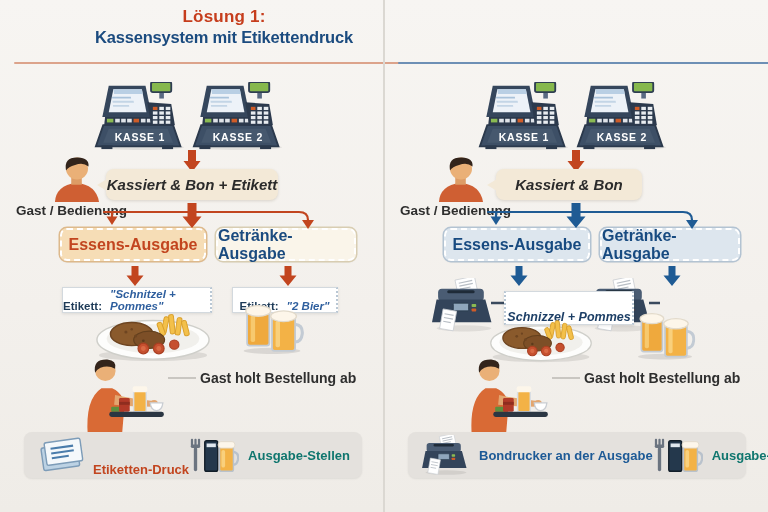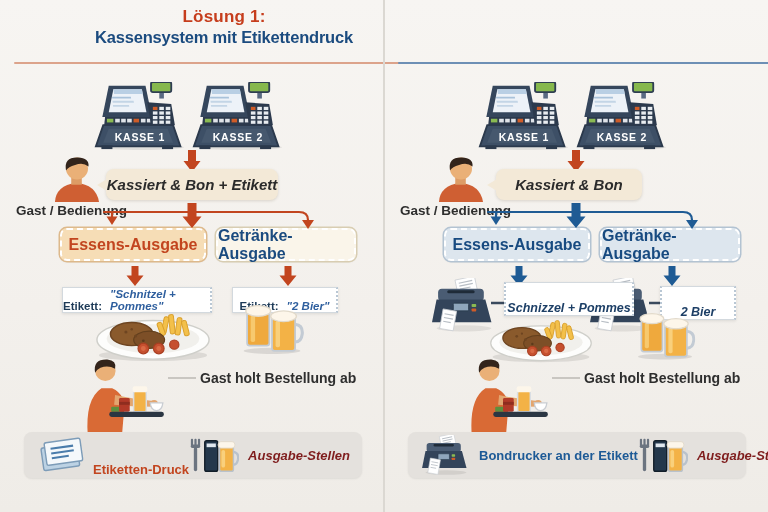--- a/index.html
+++ b/index.html
@@ -50,21 +50,21 @@
   .station--bluebox{background:#dde6ee;box-shadow:0 0 0 1.5px #b3c3d2,0 1px 2px rgba(0,0,0,.12);color:#174a80;}
 
   .card{position:absolute;background:#fff;border:1px solid #d3d9de;box-shadow:0 1px 3px rgba(0,0,0,.10);
       display:flex;align-items:flex-end;justify-content:center;gap:8px;font-weight:bold;z-index:2;box-sizing:border-box;}
   .card .prefix{color:#1d3a57;}
   .card .value{color:#2f5f9e;font-style:italic;}
   .panel--left .card{height:26px;font-size:11.5px;border-right:2px dotted #b9c7d4;}
   .panel--left .card--food{left:62px;top:287px;width:150px;}
   .panel--left .card--drink{left:232px;top:287px;width:106px;}
   .panel--right .card{height:34px;font-size:12.5px;border-left:2px dotted #b9c7d4;border-right:2px dotted #b9c7d4;}
-  .panel--right .card--food{left:120px;top:282px;width:130px;}
+  .panel--right .card--food{left:120px;top:291px;width:130px;}
   .panel--right .card--drink{left:276px;top:286px;width:76px;}
   .panel--right .card .value{color:#1d3f66;}
 
   .printer{position:absolute;top:278px;width:64px;height:55px;z-index:1;}
   .printer--food{left:48px;}
   .printer--drink{left:206px;}
 
   .plate{position:absolute;z-index:3;}
   .panel--left .plate{left:90px;top:305px;width:126px;height:58px;}
   .panel--right .plate{left:102px;top:312px;width:110px;height:52px;}
@@ -75,21 +75,21 @@
   .carrier{position:absolute;left:68px;top:358px;width:102px;height:78px;}
   .pickup-label{position:absolute;left:200px;top:370px;font-size:14px;font-weight:bold;color:#2e2e2e;}
 
   .legend{position:absolute;left:24px;top:432px;width:338px;height:46px;background:#e4e1dd;
       border-radius:8px;box-shadow:0 1px 2px rgba(0,0,0,.08);display:flex;align-items:center;
       justify-content:space-between;padding:0 14px;box-sizing:border-box;}
   .legend-group{display:flex;align-items:center;gap:9px;}
   .legend-label{font-size:13px;font-weight:bold;white-space:nowrap;}
   .legend-label--red{color:#c2451f;margin-top:28px;}
   .legend-label--blue{color:#1d5a96;}
-  .legend-label--dark{color:#7f1d1d;font-style:italic;}
+  .legend-label--dark{color:#0f766e;}
   .legend-sep{width:1.5px;height:24px;background:#c6c3be;}
 
   .flow{position:absolute;inset:0;width:384px;height:512px;pointer-events:none;z-index:1;}
   svg{display:block;}
 </style>
 </head>
 <body>
 
 <svg width="0" height="0" style="position:absolute" aria-hidden="true">
   <defs>
@@ -357,42 +357,39 @@
 
     <svg class="printer printer--food" viewBox="0 0 84 72">
         <use href="#sym-printer"></use>
       </svg>
     <div class="card card--food">
       <span class="value">Schnizzel + Pommes</span>
     </div>
     <svg class="printer printer--drink" viewBox="0 0 84 72">
         <use href="#sym-printer"></use>
       </svg>
-    <div class="card card--drink">
-      <span class="value">2 Bier</span>
-    </div>
 
     <svg class="plate" viewBox="0 0 124 60">
         <use href="#sym-plate"></use>
       </svg>
     <svg class="beers" viewBox="0 0 72 64">
         <use href="#sym-beers"></use>
       </svg>
 
     <svg class="carrier" viewBox="0 0 104 80">
         <use href="#sym-carrier"></use>
       </svg>
     <div class="pickup-label">Gast holt Bestellung ab</div>
 
     <div class="legend">
       <div class="legend-group">
         <svg width="48" height="41" viewBox="0 0 84 72">
             <use href="#sym-printer"></use>
           </svg>
-        <span class="legend-label legend-label--blue">Bondrucker an der Etikett</span>
+        <span class="legend-label legend-label--blue">Bondrucker an der Ausgabe</span>
       </div>
       <div class="legend-group">
         <svg width="50" height="37" viewBox="0 0 54 40">
             <use href="#sym-drinks"></use>
           </svg>
         <span class="legend-label legend-label--dark">Ausgabe-Stellen</span>
       </div>
     </div>
   </div>
 

